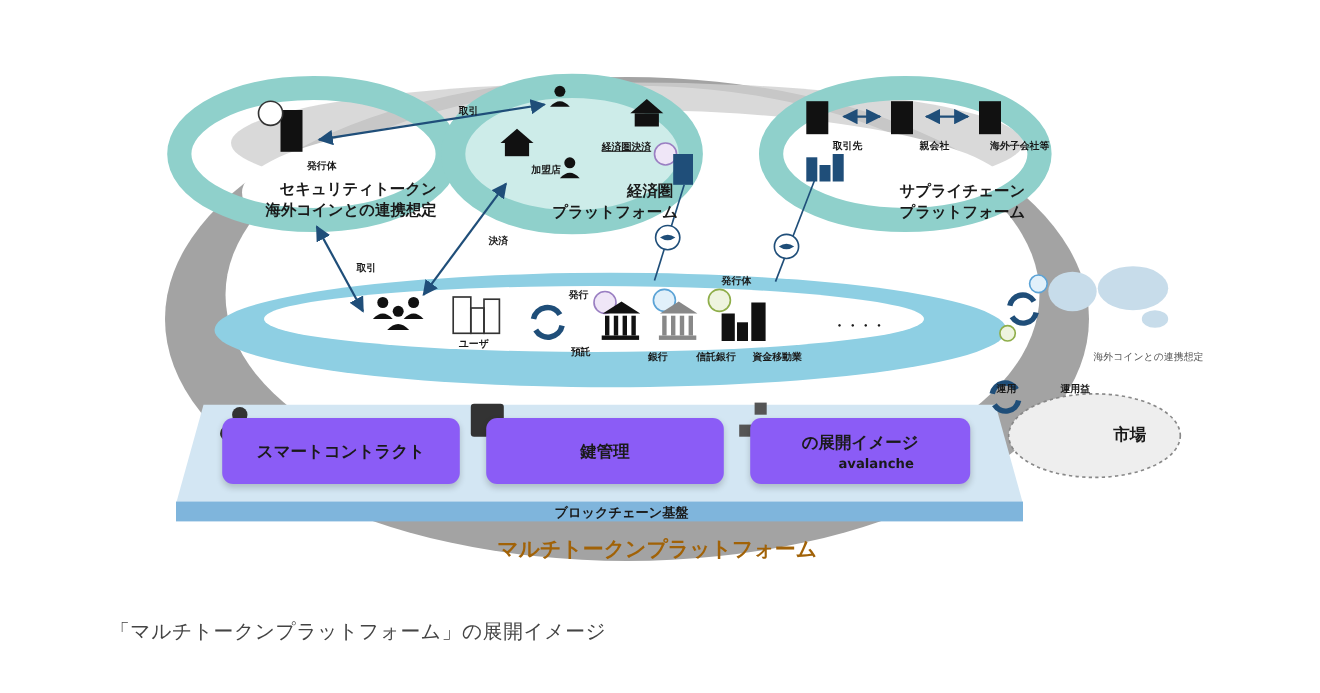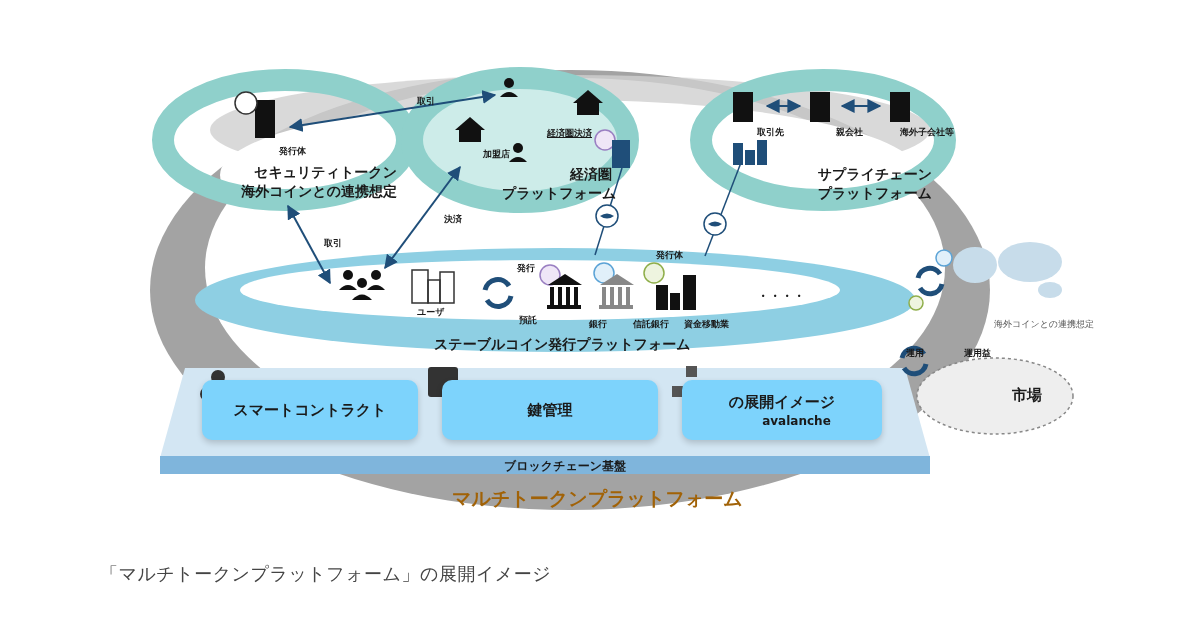--- a/index.html
+++ b/index.html
@@ -2,21 +2,21 @@
 <html><head>
 <meta charset="utf-8">
 <style>
   html, body { margin:0; padding:0; background:#ffffff; }
   body { width:1200px; height:630px; position:relative; overflow:hidden;
          font-family:"DejaVu Sans", sans-serif; color:#111; }
   #stage { position:absolute; left:0; top:0; width:1200px; height:630px; }
   .lbl { position:absolute; white-space:nowrap; font-weight:bold; color:#1a1a1a;margin-left:32px; }
   .small { font-size:9px; }
   .plat { font-size:14px; line-height:19px; text-align:right; }
-  .box { position:absolute; background:#7dd3fc; border-radius:10px;
+  .box { position:absolute; background:#8b5cf6; border-radius:10px;
          box-shadow: 0 3px 6px rgba(0,0,0,0.18); display:flex; align-items:center; justify-content:center;
          font-weight:bold; font-size:15px; color:#1a1a1a; flex-direction:column; }
   .caption { position:absolute; left:100px; top:562px; font-size:18px; color:#444; letter-spacing:0.5px;text-align:right; }
 </style>
 </head>
 <body>
 
 <div id="stage">
   <svg width="1200" height="630" viewBox="0 0 1200 630" style="position:absolute;left:0;top:0">
     <defs>
@@ -206,21 +206,20 @@
   </div>
 
   <div class="lbl small" style="left:624px;top:249px">発行体</div>
   <div class="lbl small" style="left:485px;top:262px">発行</div>
   <div class="lbl small" style="left:385px;top:306px">ユーザ</div>
   <div class="lbl small" style="left:487px;top:314px">預託</div>
   <div class="lbl small" style="left:557px;top:318px">銀行</div>
   <div class="lbl small" style="left:601px;top:318px">信託銀行</div>
   <div class="lbl small" style="left:652px;top:318px">資金移動業</div>
   <div class="lbl" style="left:725px;top:288px;font-size:12px">・・・・</div>
-  <div class="lbl" style="left:402px;top:336px;font-size:14px">ステーブルコイン発行プラットフォーム</div>
 
   <div class="box" style="left:202px;top:380px;width:216px;height:60px">
     <span>スマートコントラクト</span>
   </div>
   <div class="box" style="left:442px;top:380px;width:216px;height:60px">
     <span>鍵管理</span>
   </div>
   <div class="box" style="left:682px;top:380px;width:200px;height:60px">
     <span>の展開イメージ</span>
     <span style="font-size:12px;margin-left:29px;margin-top:2px">avalanche</span>

